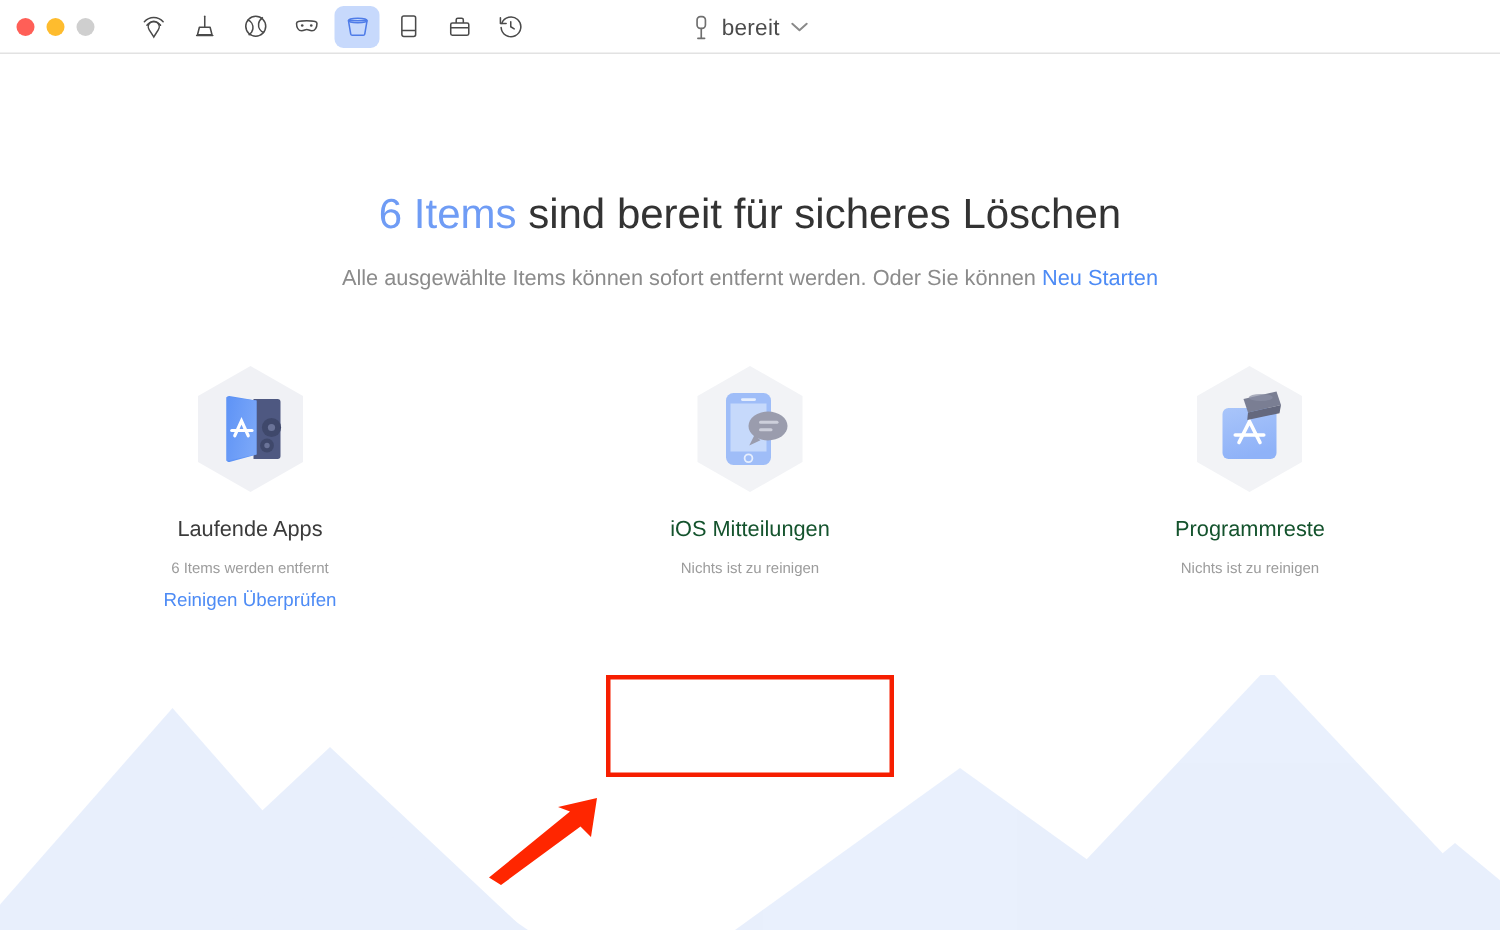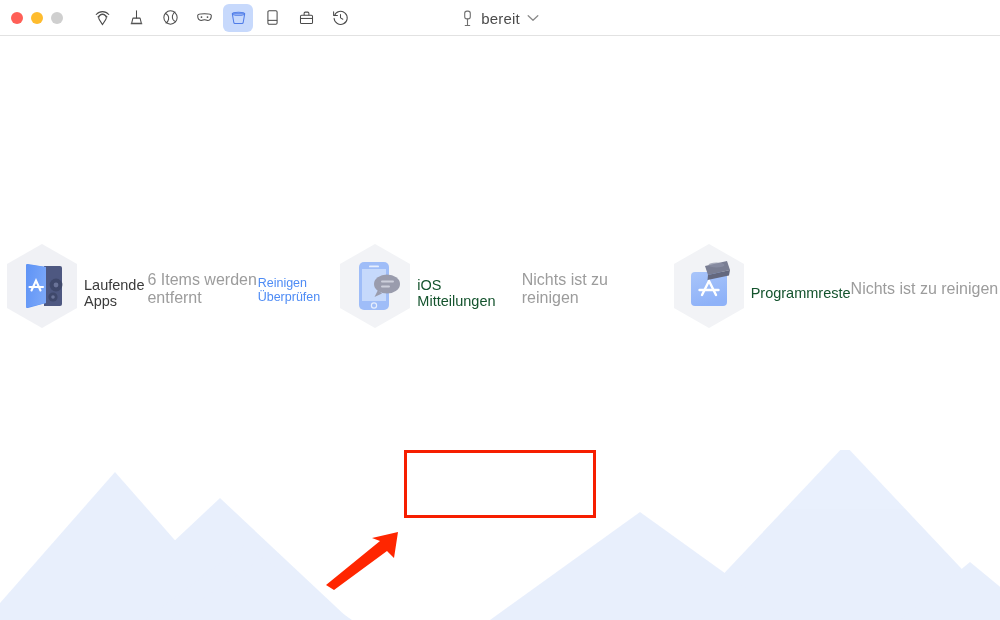--- a/index.html
+++ b/index.html
@@ -77,31 +77,31 @@
     text-align: center;
     font-size: 14.5px; color: #8b8b8b;
   }
   .subtitle .link { color: #4d8bf5; }
 
   
   .cards {
     position: absolute; top: 204px; left: 0; width: 1000px;
     display: flex;
   }
-  .card { width: 333.33px; display: flex; flex-direction: row; align-items: center; }
+  .card { width: 333.33px; display: flex; flex-direction: column; align-items: center; }
   .hexwrap { width: 84px; height: 92px; position: relative; }
   .hexwrap svg { display: block; }
   .card-title {
     margin-top: 13px;
     font-size: 14.5px; color: #3b3b3b;
   }
   .card-title.muted { color: #14532d; }
   .card-sub {
-    margin-top: 6px;
-    font-size: 16px; color: #9c9c9c;
+    margin-top: 13px;
+    font-size: 10px; color: #9c9c9c;
   }
   .card-link {
     margin-top: 8px;
     font-size: 12.5px; color: #4d8bf5;
   }
 
   
   .btn-annotation {
     position: absolute;
     left: 404px; top: 414px;
@@ -245,21 +245,27 @@
       <polygon points="245,95 345,170 145,170"></polygon>
       <polygon points="845,-5 1010,170 680,170"></polygon>
       <polygon points="640,62 790,170 490,170"></polygon>
       <polygon points="262,108 352,170 172,170"></polygon>
       <polygon points="970,112 1040,170 900,170"></polygon>
     </g>
   </svg>
 
   <div class="content">
 
-
+    <div class="headline">
+      <span class="hl-accent">6 Items</span><span> sind bereit für sicheres Löschen</span>
+    </div>
+
+    <div class="subtitle">
+      <span>Alle ausgewählte Items können sofort entfernt werden. Oder Sie können </span><span class="link">Neu Starten</span>
+    </div>
 
     <div class="cards">
 
       <div class="card">
         <div class="hexwrap">
           <svg width="84" height="92" viewBox="0 0 84 92">
             <polygon points="42,4 77,24 77,68 42,88 7,68 7,24" fill="#f0f1f5"></polygon>
             <path d="M44 26 h16 a2 2 0 0 1 2 2 v36 a2 2 0 0 1 -2 2 h-16 z" fill="#4e5881"></path>
             <circle cx="56" cy="45" r="6.4" fill="#3f486b"></circle>
             <circle cx="56" cy="45" r="2.4" fill="#6a7398"></circle>

